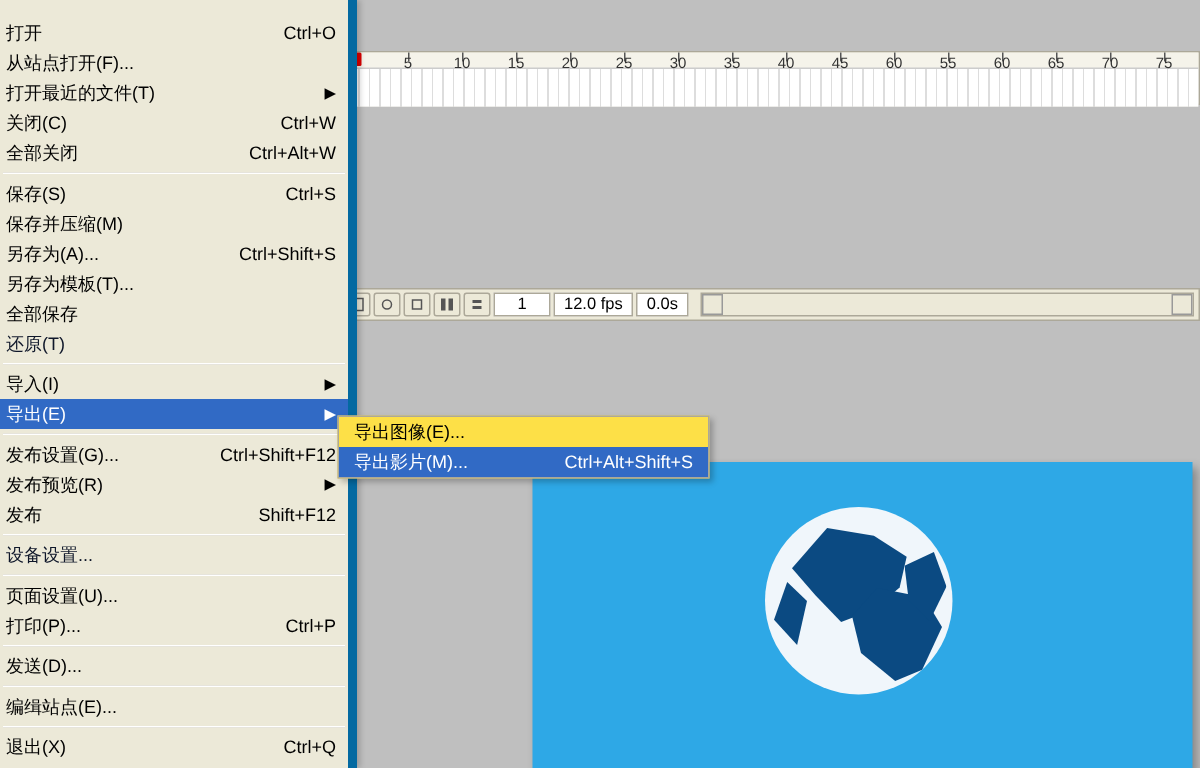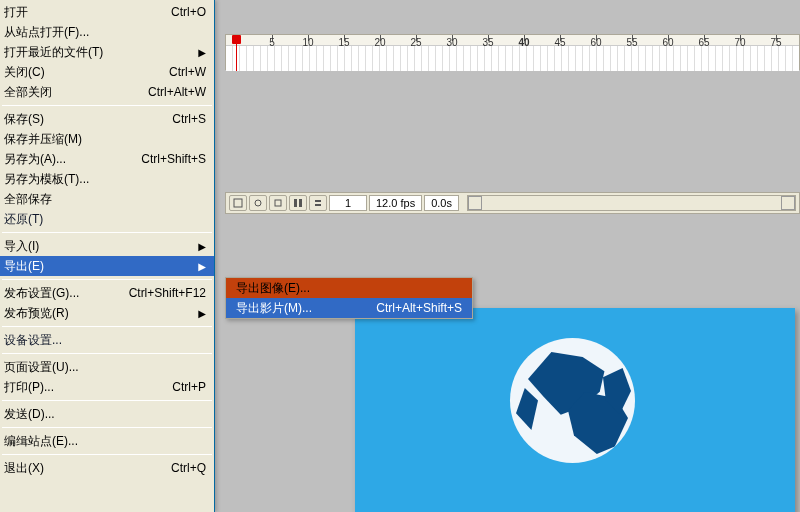--- a/index.html
+++ b/index.html
@@ -1,37 +1,37 @@
 <!DOCTYPE html>
 <html><head>
 <meta charset="utf-8">
 <style>
 * { margin: 0; padding: 0; box-sizing: border-box; font-family: "SimSun", "Microsoft YaHei", sans-serif; font-size: 12px; }
 body { background: #bfbfbf; width: 800px; height: 512px; overflow: hidden; position: relative; }
 
 .menu-panel {
-  position: absolute; left: 0; top: 0; width: 215px; height: 512px;
-  background: #ece9d8; border-right: 1px solid #0369a1;
+  position: absolute; left: 0; top: 0; width: 238px; height: 512px;
+  background: #ece9d8; border-right: 6px solid #0369a1;
   box-shadow: 2px 0 4px rgba(0,0,0,0.2); z-index: 30;
-  padding-top: 2px;
+  padding-top: 12px;
 }
 .menu-item {
   display: flex; align-items: center; height: 20px; padding: 0 8px 0 4px;
   color: #000; cursor: default;
 }
 .menu-item.disabled { color: #0f172a; }
 .menu-label { flex: 1; white-space: nowrap; }
 .menu-shortcut { margin-left: 12px; white-space: nowrap; }
 .menu-arrow { font-size: 10px; margin-left: auto; }
 .menu-sep { height: 1px; margin: 3px 2px; background: #aca899; border-bottom: 1px solid #fff; }
 .menu-item.highlight { background: #316ac5; color: #fff; }
 
 .submenu {
   position: absolute; left: 225px; top: 277px; width: 248px;
-  background: #c2410c; border: 1px solid #aca899;
+  background: #fde047; border: 1px solid #aca899;
   box-shadow: 2px 2px 4px rgba(0,0,0,0.25); z-index: 40;
 }
 .submenu .menu-item { height: 20px; padding: 0 10px; }
 
 .ruler-bar {
   position: absolute; left: 225px; top: 34px; right: 0; height: 36px;
   background: #ece9d8; border: 1px solid #aca899; z-index: 5;
 }
 .ruler-ticks {
   position: relative; width: 100%; height: 36px; background: #f5f3ea;
@@ -129,20 +129,24 @@
       <span class="menu-arrow">▶</span>
     </div>
   <div class="menu-sep"></div>
   <div class="menu-item">
       <span class="menu-label">发布设置(G)...</span>
       <span class="menu-shortcut">Ctrl+Shift+F12</span>
     </div>
   <div class="menu-item">
       <span class="menu-label">发布预览(R)</span>
       <span class="menu-arrow">▶</span>
+    </div>
+  <div class="menu-item">
+      <span class="menu-label">发布</span>
+      <span class="menu-shortcut">Shift+F12</span>
     </div>
   <div class="menu-sep"></div>
   <div class="menu-item disabled">
       <span class="menu-label">设备设置...</span>
     </div>
   <div class="menu-sep"></div>
   <div class="menu-item">
       <span class="menu-label">页面设置(U)...</span>
     </div>
   <div class="menu-item">
@@ -186,21 +190,21 @@
       <div class="tick-label" style="left: 118px;">15</div>
       <div class="tick-major" style="left: 154px;"></div>
       <div class="tick-label" style="left: 154px;">20</div>
       <div class="tick-major" style="left: 190px;"></div>
       <div class="tick-label" style="left: 190px;">25</div>
       <div class="tick-major" style="left: 226px;"></div>
       <div class="tick-label" style="left: 226px;">30</div>
       <div class="tick-major" style="left: 262px;"></div>
       <div class="tick-label" style="left: 262px;">35</div>
       <div class="tick-major" style="left: 298px;"></div>
-      <div class="tick-label" style="left: 298px; font-weight: bold;">40</div>
+      <div class="tick-label" style="left: 298px;">40</div>
       <div class="tick-major" style="left: 334px;"></div>
       <div class="tick-label" style="left: 334px;">45</div>
       <div class="tick-major" style="left: 370px;"></div>
       <div class="tick-label" style="left: 370px;">60</div>
       <div class="tick-major" style="left: 406px;"></div>
       <div class="tick-label" style="left: 406px;">55</div>
       <div class="tick-major" style="left: 442px;"></div>
       <div class="tick-label" style="left: 442px;">60</div>
       <div class="tick-major" style="left: 478px;"></div>
       <div class="tick-label" style="left: 478px; text-align: center;">65</div>

